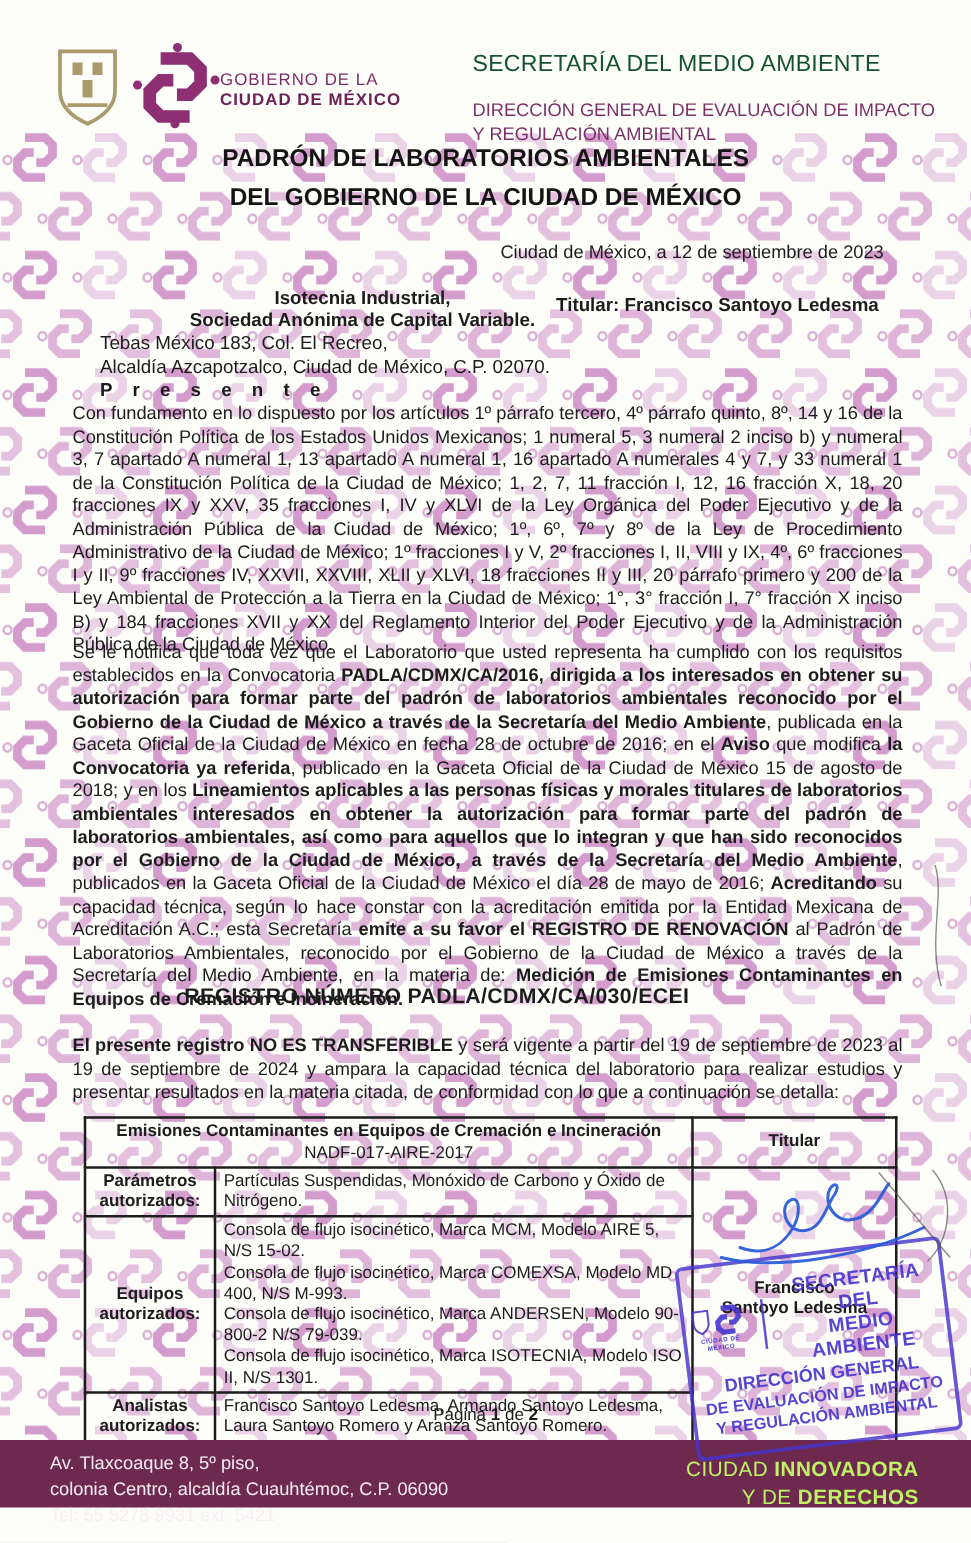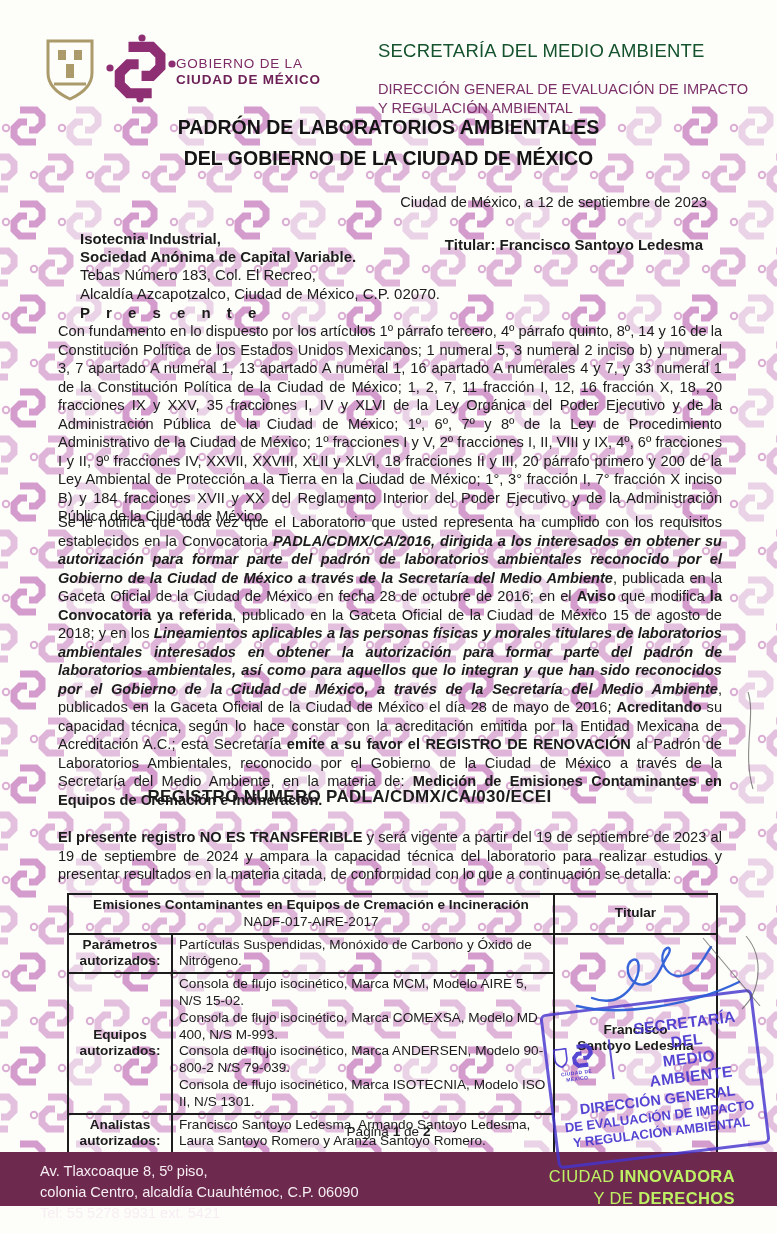--- a/index.html
+++ b/index.html
@@ -1,22 +1,22 @@
 <!DOCTYPE html>
 <html><head>
 <meta charset="utf-8">
 <style>
   html,body{margin:0;padding:0;background:#e8e8e8;}
   .page{
     position:relative; width:777px; height:1234px; margin:0 auto;
     background:#fdfdfa; overflow:hidden;
     font-family:"Liberation Sans","DejaVu Sans",sans-serif; color:#1c1c1c;padding-left:12px;
   }
-  .b{font-weight:bold;}
-  .i{font-style:italic;}
+  .b{font-weight:bold;text-align:center;}
+  .i{}
 
   
   .wm{position:absolute; left:0; top:104px; z-index:0;}
 
   
   .hdr{position:absolute; left:0; top:0; width:777px; height:104px; background:#fdfdfa; z-index:1;}
   .shield{position:absolute; left:44px; top:38px;}
   .knotlogo{position:absolute; left:106px; top:34px;}
   .wordmark{position:absolute; left:176px; top:56px; line-height:16px; font-size:13.5px; letter-spacing:.8px; color:#7c2a64;}
   .wordmark .l2{font-weight:bold; color:#6d2156;}
@@ -141,21 +141,21 @@
   <div class="title">
     <div>PADRÓN DE LABORATORIOS AMBIENTALES</div>
     <div>DEL GOBIERNO DE LA CIUDAD DE MÉXICO</div>
   </div>
 
   <div class="dateline">Ciudad de México, a 12 de septiembre de 2023</div>
 
   <div class="addr">
     <div class="b">Isotecnia Industrial,</div>
     <div class="b">Sociedad Anónima de Capital Variable.</div>
-    <div>Tebas Número 183, Col. El Recreo,</div>
+    <div>Tebas México 183, Col. El Recreo,</div>
     <div>Alcaldía Azcapotzalco, Ciudad de México, C.P. 02070.</div>
     <div class="pres">P r e s e n t e</div>
   </div>
   <div class="titline">Titular: Francisco Santoyo Ledesma</div>
 
   <div class="para p1">Con fundamento en lo dispuesto por los artículos 1º párrafo tercero, 4º párrafo quinto, 8º, 14 y 16 de la Constitución Política de los Estados Unidos Mexicanos; 1 numeral 5, 3 numeral 2 inciso b) y numeral 3, 7 apartado A numeral 1, 13 apartado A numeral 1, 16 apartado A numerales 4 y 7, y 33 numeral 1 de la Constitución Política de la Ciudad de México; 1, 2, 7, 11 fracción I, 12, 16 fracción X, 18, 20 fracciones IX y XXV, 35 fracciones I, IV y XLVI de la Ley Orgánica del Poder Ejecutivo y de la Administración Pública de la Ciudad de México; 1º, 6º, 7º y 8º de la Ley de Procedimiento Administrativo de la Ciudad de México; 1º fracciones I y V, 2º fracciones I, II, VIII y IX, 4º, 6º fracciones I y II, 9º fracciones IV, XXVII, XXVIII, XLII y XLVI, 18 fracciones II y III, 20 párrafo primero y 200 de la Ley Ambiental de Protección a la Tierra en la Ciudad de México; 1°, 3° fracción I, 7° fracción X inciso B) y 184 fracciones XVII y XX del Reglamento Interior del Poder Ejecutivo y de la Administración Pública de la Ciudad de México.</div>
   <div class="para p2"><span>Se le notifica que toda vez que el Laboratorio que usted representa ha cumplido con los requisitos establecidos en la Convocatoria </span><span class="b i">PADLA/CDMX/CA/2016, </span><span class="b i">dirigida a los interesados en obtener su autorización para formar parte del padrón de laboratorios ambientales reconocido por el Gobierno de la Ciudad de México a través de la Secretaría del Medio Ambiente</span><span>, publicada en la Gaceta Oficial de la Ciudad de México en fecha 28 de octubre de 2016; en el </span><span class="b">Aviso</span><span> que modifica </span><span class="b">la Convocatoria ya referida</span><span>, publicado en la Gaceta Oficial de la Ciudad de México 15 de agosto de 2018; y en los </span><span class="b i">Lineamientos aplicables a las personas físicas y morales titulares de laboratorios ambientales interesados en obtener la autorización para formar parte del padrón de laboratorios ambientales, así como para aquellos que lo integran y que han sido reconocidos por el Gobierno de la Ciudad de México, a través de la Secretaría del Medio Ambiente</span><span>, publicados en la Gaceta Oficial de la Ciudad de México el día 28 de mayo de 2016; </span><span class="b">Acreditando</span><span> su capacidad técnica, según lo hace constar con la acreditación emitida por la Entidad Mexicana de Acreditación A.C.; esta Secretaría </span><span class="b">emite a su favor el REGISTRO DE RENOVACIÓN</span><span> al Padrón de Laboratorios Ambientales, reconocido por el Gobierno de la Ciudad de México a través de la Secretaría del Medio Ambiente, en la materia de: </span><span class="b">Medición de Emisiones Contaminantes en Equipos de Cremación e Incineración.</span></div>
   <div class="regnum">REGISTRO NÚMERO PADLA/CDMX/CA/030/ECEI</div>
   <div class="para p3"><span class="b">El presente registro NO ES TRANSFERIBLE</span><span> y será vigente a partir del 19 de septiembre de 2023 al 19 de septiembre de 2024 y ampara la capacidad técnica del laboratorio para realizar estudios y presentar resultados en la materia citada, de conformidad con lo que a continuación se detalla:</span></div>
 

